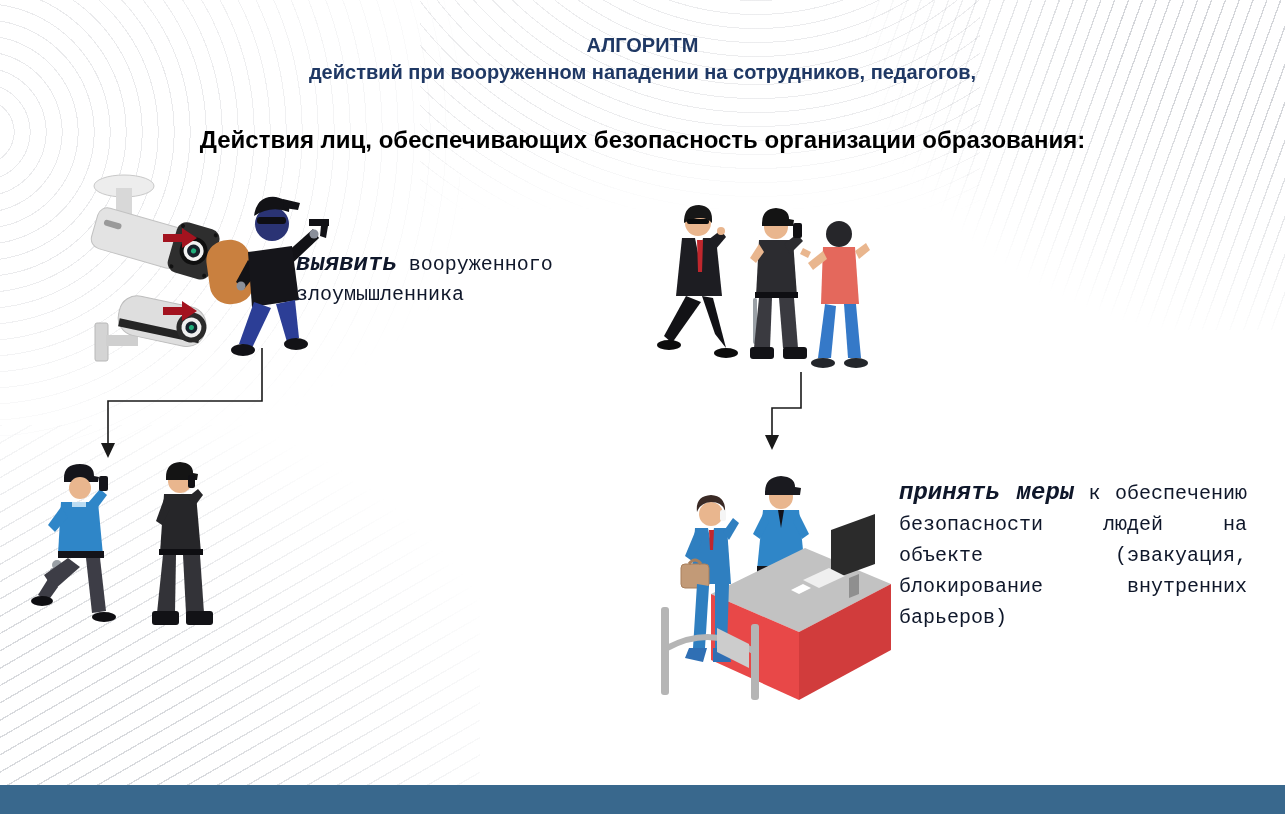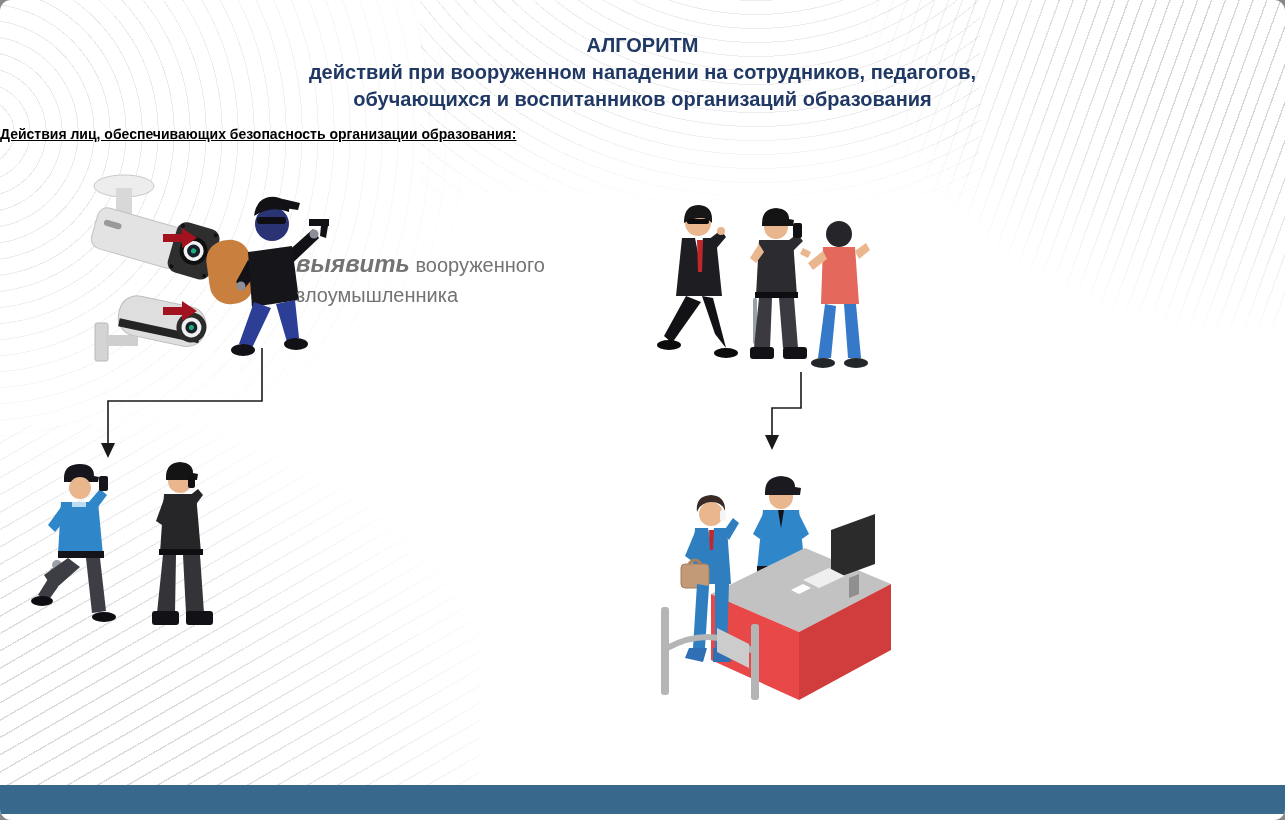--- a/index.html
+++ b/index.html
@@ -3,21 +3,20 @@
 <meta charset="utf-8">
 <style>
   html,body{margin:0;padding:0;background:#888;}
   .page{
     position:relative;
     width:1285px;height:820px;
     margin:0 auto;
     background:#ffffff;
     font-family:"Liberation Sans", sans-serif;
     overflow:hidden;
-    border-radius:11px;
   }
   
   .bg-layer{position:absolute;pointer-events:none;}
   .bg-top-right{
     right:0;top:0;width:420px;height:330px;
     background:repeating-linear-gradient(110deg, rgba(148,153,163,.40) 0 1.3px, transparent 1.3px 13px);
     -webkit-mask-image:radial-gradient(ellipse at 100% 0%, #000 28%, transparent 74%);
     mask-image:radial-gradient(ellipse at 100% 0%, #000 28%, transparent 74%);
   }
   .bg-bottom-left{
@@ -40,25 +39,25 @@
   }
   
   .title{
     position:absolute;left:0;right:0;top:32px;
     text-align:center;
     color:#1f3864;
     font-size:20px;font-weight:bold;line-height:27px;
   }
   .subtitle{
     position:absolute;left:0;right:0;top:126px;
-    text-align:left;color:#000;
-    font-size:14px;font-weight:bold;text-decoration:underline;
-  }
-  
-  .txt{position:absolute;margin:0;color:#737373;font-size:20px;line-height:31px;}
+    text-align:center;color:#000;
+    font-size:24px;font-weight:bold;
+  }
+  
+  .txt{position:absolute;margin:0;color:#0f172a;font-size:20px;line-height:31px;font-family:Liberation Mono, monospace;}
   .txt .lead{font-weight:bold;font-style:italic;font-size:24px;}
   .txt-detect{left:296px;top:249px;width:272px;text-align:left;line-height:30px;}
   .txt-block{left:874px;top:239px;width:374px;text-align:justify;}
   .txt-inform{left:218px;top:461px;width:360px;text-align:justify;}
   .txt-protect{left:899px;top:477px;width:348px;text-align:justify;}
   
   .art{position:absolute;}
   .art svg{display:block;overflow:visible;}
   
   .footer-bar{
@@ -72,21 +71,20 @@
 <div class="page">
 
   <div class="bg-layer bg-top-left"></div>
   <div class="bg-layer bg-top-center"></div>
   <div class="bg-layer bg-top-right"></div>
   <div class="bg-layer bg-bottom-left"></div>
 
   <div class="title">
     <div>АЛГОРИТМ</div>
     <div>действий при вооруженном нападении на сотрудников, педагогов,</div>
-    <div>обучающихся и воспитанников организаций образования</div>
   </div>
   <div class="subtitle">Действия лиц, обеспечивающих безопасность организации образования:</div>
 
   <div class="art" style="left:80px;top:172px;width:150px;height:118px;">
     <svg width="150" height="118" viewBox="0 0 150 118">
       <ellipse cx="44" cy="14" rx="30" ry="11" fill="#ededed" stroke="#c9c9c9"></ellipse>
       <rect x="36" y="16" width="16" height="28" fill="#d8d8d8"></rect>
       <g transform="rotate(16 75 72)">
         <rect x="12" y="50" width="90" height="42" rx="10" fill="#e3e3e3" stroke="#c2c2c2"></rect>
         <rect x="20" y="62" width="18" height="6" rx="3" fill="#9a9a9a"></rect>
@@ -282,16 +280,19 @@
       <polygon points="62,132 62,196 74,196 76,132" fill="#2f7fc0"></polygon>
       <polygon points="36,196 54,196 50,210 32,206" fill="#2f6fb4"></polygon>
       <polygon points="60,196 76,196 78,210 60,210" fill="#2f6fb4"></polygon>
 
       <rect x="98" y="172" width="8" height="76" rx="3" fill="#b5b5b5"></rect>
       <path d="M14,196 Q58,172 102,200" fill="none" stroke="#b5b5b5" stroke-width="6"></path>
       <polygon points="64,176 96,192 96,216 64,200" fill="#cccccc"></polygon>
     </svg>
   </div>
 
+  <p class="txt txt-protect">
+    <span class="lead">принять меры</span><span> к обеспечению безопасности людей на объекте (эвакуация, блокирование внутренних барьеров)</span>
+  </p>
 
   <div class="footer-bar"></div>
 
 </div>
 
 </body></html>

